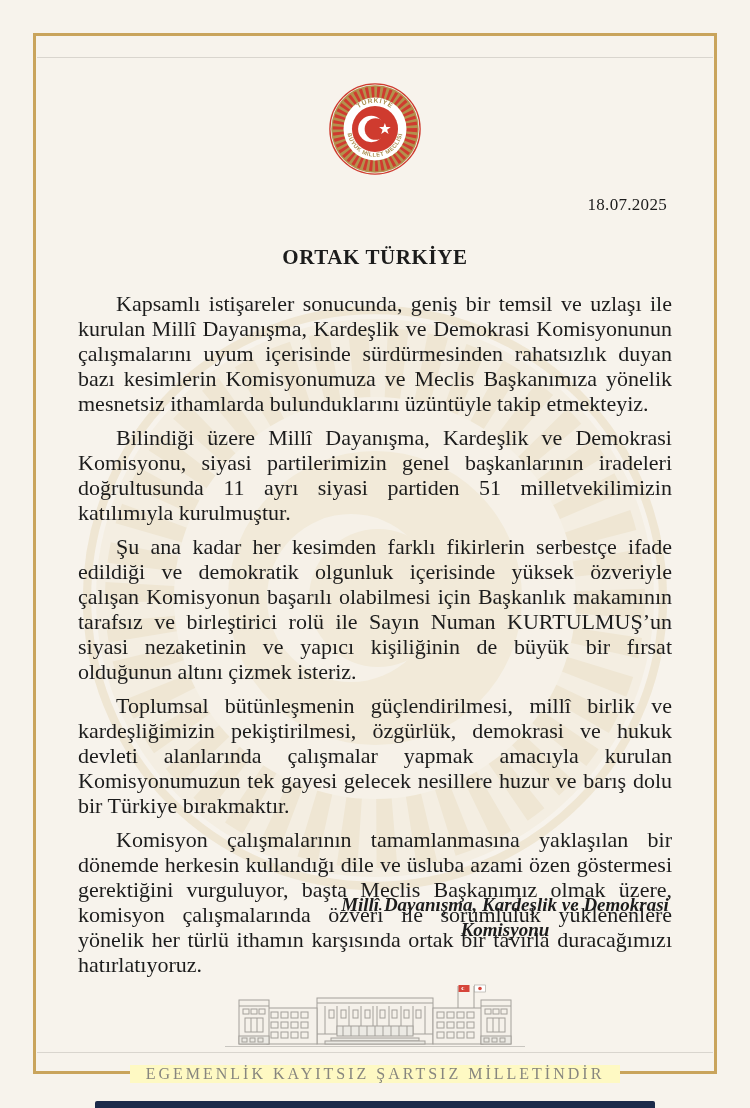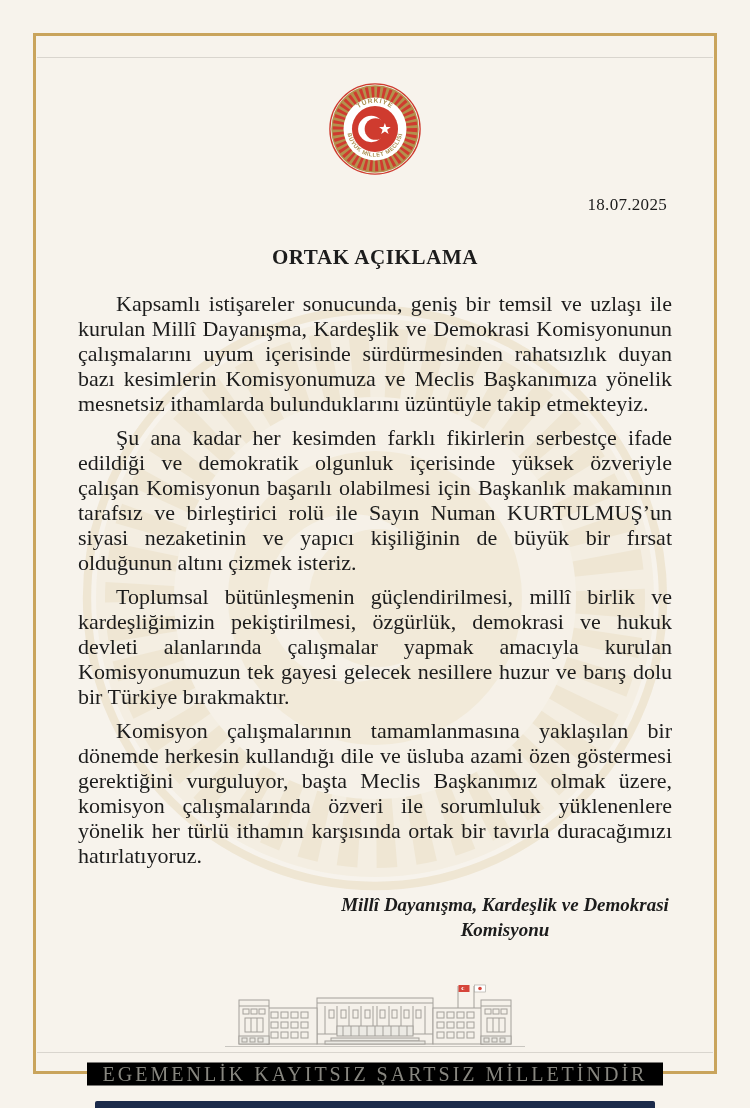--- a/index.html
+++ b/index.html
@@ -48,22 +48,22 @@
   }
   .building{
     position:absolute;top:982px;left:50%;transform:translateX(-50%);
   }
   .footer-motto{
     position:absolute;top:1074px;left:0;width:100%;
     transform:translateY(-50%);
     text-align:center;z-index:3;
   }
   .footer-motto span{
-    display:inline-block;background:#000000;padding:0 16px;
-    font-size:20px;letter-spacing:3px;color:#87867f;
+    display:inline-block;background:#fef9c3;padding:0 16px;
+    font-size:16px;letter-spacing:3px;color:#87867f;
   }
   .bottom-bar{
     position:absolute;bottom:0;left:50%;transform:translateX(-50%);
     width:560px;height:7px;background:#1b2a4a;
     border-radius:2px 2px 0 0;z-index:4;
   }
 </style>
 </head>
 <body>
 
@@ -103,24 +103,25 @@
         <textPath href="#arcTop" startOffset="50%" text-anchor="middle">TÜRKİYE</textPath>
       </text>
       <text font-size="6" font-weight="bold" fill="#a98e4e" font-family="Liberation Sans, sans-serif" letter-spacing="0.6">
         <textPath href="#arcBot" startOffset="50%" text-anchor="middle">BÜYÜK MİLLET MECLİSİ</textPath>
       </text>
     </svg>
   </div>
 
   <div class="date">18.07.2025</div>
 
-  <div class="title">ORTAK AÇIKLAMA</div>
+  <div class="title">ORTAK TÜRKİYE</div>
 
   <div class="body-text">
     <p>Kapsamlı istişareler sonucunda, geniş bir temsil ve uzlaşı ile kurulan Millî Dayanışma, Kardeşlik ve Demokrasi Komisyonunun çalışmalarını uyum içerisinde sürdürmesinden rahatsızlık duyan bazı kesimlerin Komisyonumuza ve Meclis Başkanımıza yönelik mesnetsiz ithamlarda bulunduklarını üzüntüyle takip etmekteyiz.</p>
+    <p>Bilindiği üzere Millî Dayanışma, Kardeşlik ve Demokrasi Komisyonu, siyasi partilerimizin genel başkanlarının iradeleri doğrultusunda 11 ayrı siyasi partiden 51 milletvekilimizin katılımıyla kurulmuştur.</p>
     <p>Şu ana kadar her kesimden farklı fikirlerin serbestçe ifade edildiği ve demokratik olgunluk içerisinde yüksek özveriyle çalışan Komisyonun başarılı olabilmesi için Başkanlık makamının tarafsız ve birleştirici rolü ile Sayın Numan KURTULMUŞ’un siyasi nezaketinin ve yapıcı kişiliğinin de büyük bir fırsat olduğunun altını çizmek isteriz.</p>
     <p>Toplumsal bütünleşmenin güçlendirilmesi, millî birlik ve kardeşliğimizin pekiştirilmesi, özgürlük, demokrasi ve hukuk devleti alanlarında çalışmalar yapmak amacıyla kurulan Komisyonumuzun tek gayesi gelecek nesillere huzur ve barış dolu bir Türkiye bırakmaktır.</p>
     <p>Komisyon çalışmalarının tamamlanmasına yaklaşılan bir dönemde herkesin kullandığı dile ve üsluba azami özen göstermesi gerektiğini vurguluyor, başta Meclis Başkanımız olmak üzere, komisyon çalışmalarında özveri ile sorumluluk yüklenenlere yönelik her türlü ithamın karşısında ortak bir tavırla duracağımızı hatırlatıyoruz.</p>
   </div>
 
   <div class="signature">
     <div class="sig-inner">Millî Dayanışma, Kardeşlik ve Demokrasi Komisyonu</div>
   </div>
 
   <div class="building">

